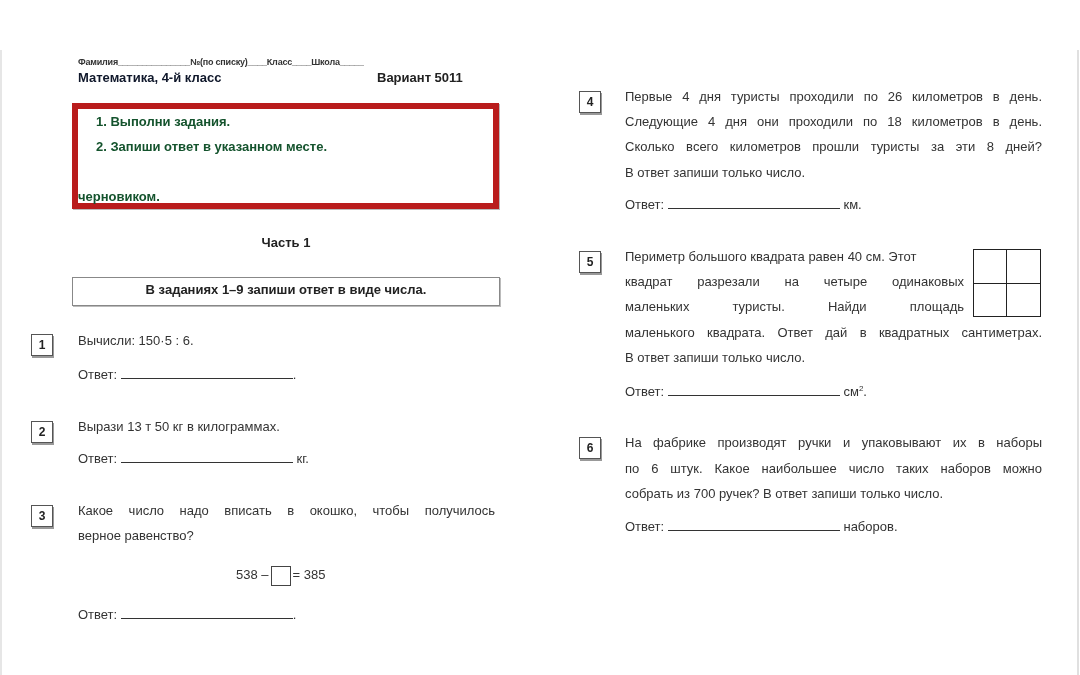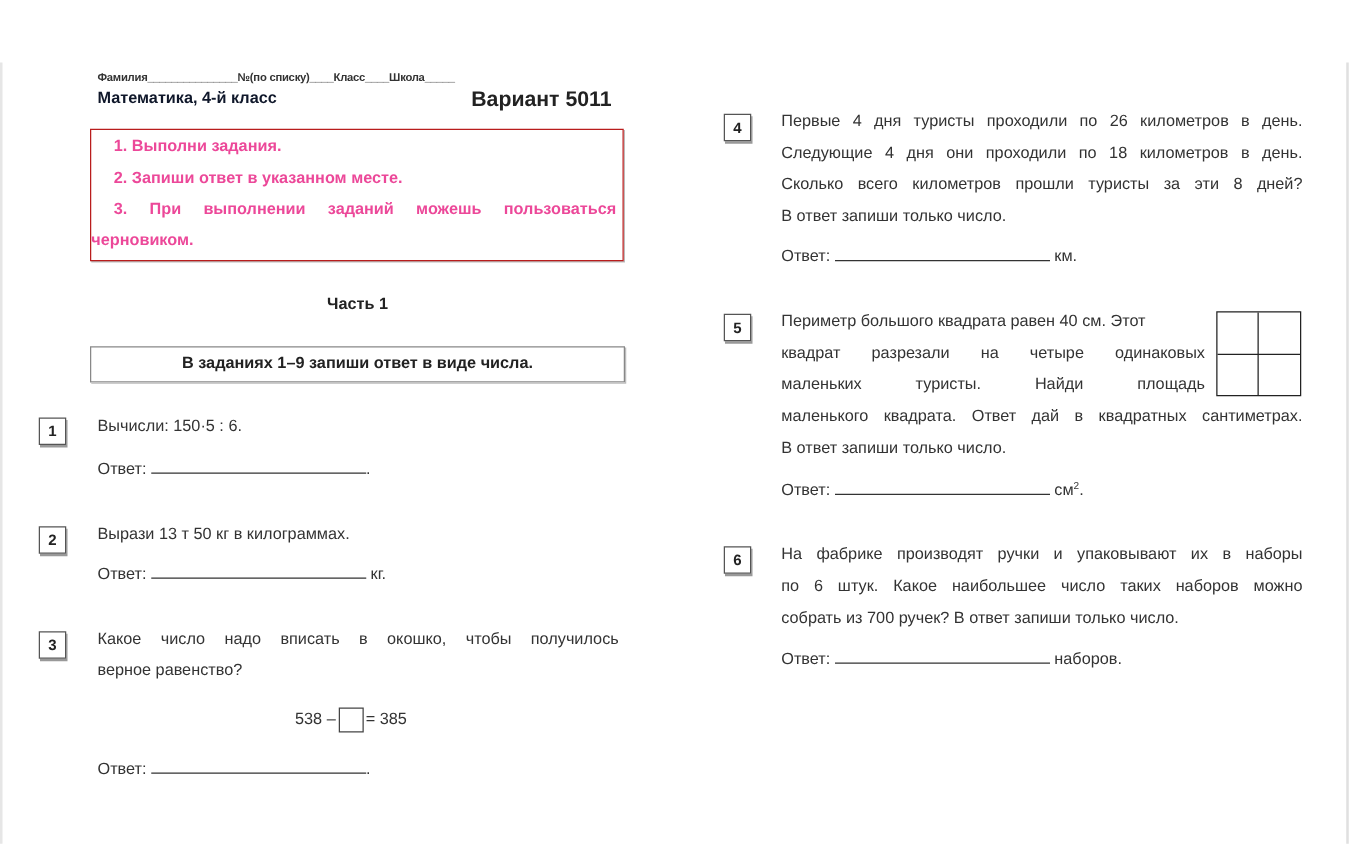--- a/index.html
+++ b/index.html
@@ -2,22 +2,22 @@
 <html><head>
 <meta charset="utf-8">
 <style>
   html,body{margin:0;padding:0;background:#ffffff;}
   body{width:1080px;height:675px;position:relative;overflow:hidden;font-family:"Liberation Sans",sans-serif;color:#222;}
   .edge-l{position:absolute;left:0;top:50px;width:2px;height:625px;background:#e6e6e6;}
   .edge-r{position:absolute;left:1077px;top:50px;width:2px;height:625px;background:#e0e0e0;}
   .abs{position:absolute;}
   .hdr-small{left:78px;top:57px;font-size:9px;font-weight:bold;color:#333;letter-spacing:-0.2px;white-space:nowrap;}
   .hdr-title{left:78px;top:70px;font-size:13px;font-weight:bold;color:#0f172a;}
-  .hdr-variant{left:377px;top:70px;font-size:17px;font-weight:bold;color:#222;}
-  .instr{left:72px;top:103px;width:427px;height:106px;border:1px solid #b91c1c;box-shadow:1px 1px 0 #bbb;box-sizing:border-box;font-size:13px;font-weight:bold;color:#ec4899;}
+  .hdr-variant{left:377px;top:70px;font-size:13px;font-weight:bold;color:#222;}
+  .instr{left:72px;top:103px;width:427px;height:106px;border:6px solid #b91c1c;box-shadow:1px 1px 0 #bbb;box-sizing:border-box;font-size:13px;font-weight:bold;color:#14532d;}
   .instr .l{position:absolute;left:18px;white-space:nowrap;}
   .instr .l3{left:18px;right:5px;text-align:justify;text-align-last:justify;}
   .instr .l4{left:0;}
   .part{left:0;width:572px;top:235px;text-align:center;font-size:13px;font-weight:bold;color:#222;}
   .note{left:72px;top:277px;width:428px;height:29px;border:1px solid #888;box-shadow:1px 1px 0 #bbb;box-sizing:border-box;font-size:13px;font-weight:bold;text-align:center;line-height:24px;color:#222;}
   .num{width:22px;height:22px;border:1px solid #555;box-shadow:1px 2px 0 #999;box-sizing:border-box;font-size:12px;font-weight:bold;text-align:center;line-height:20px;background:#fff;color:#222;}
   .txt{font-size:13px;color:#333;white-space:nowrap;}
   .just{text-align:justify;text-align-last:justify;white-space:nowrap;}
   .line{display:inline-block;border-bottom:1px solid #333;vertical-align:baseline;height:1px;}
   .blank-box{display:inline-block;width:20px;height:20px;border:1px solid #444;vertical-align:middle;margin:0 2px;box-sizing:border-box;}
@@ -32,21 +32,20 @@
 <div class="edge-l"></div>
 <div class="edge-r"></div>
 
 <div class="abs hdr-small">Фамилия_______________№(по списку)____Класс____Школа_____</div>
 <div class="abs hdr-title">Математика, 4-й класс</div>
 <div class="abs hdr-variant">Вариант 5011</div>
 
 <div class="abs instr">
   <div class="l" style="top:5px;">1.  Выполни задания.</div>
   <div class="l" style="top:30px;">2.  Запиши ответ в указанном месте.</div>
-  <div class="l l3" style="top:55px;">3. При выполнении заданий можешь пользоваться</div>
   <div class="l l4" style="top:80px;">черновиком.</div>
 </div>
 
 <div class="abs part">Часть 1</div>
 <div class="abs note">В заданиях 1–9 запиши ответ в виде числа.</div>
 
 <div class="abs num" style="left:31px;top:334px;">1</div>
 <div class="abs txt" style="left:78px;top:333px;">Вычисли: 150·5 : 6.</div>
 <div class="abs txt" style="left:78px;top:367px;">
   <span>Ответ:</span>

